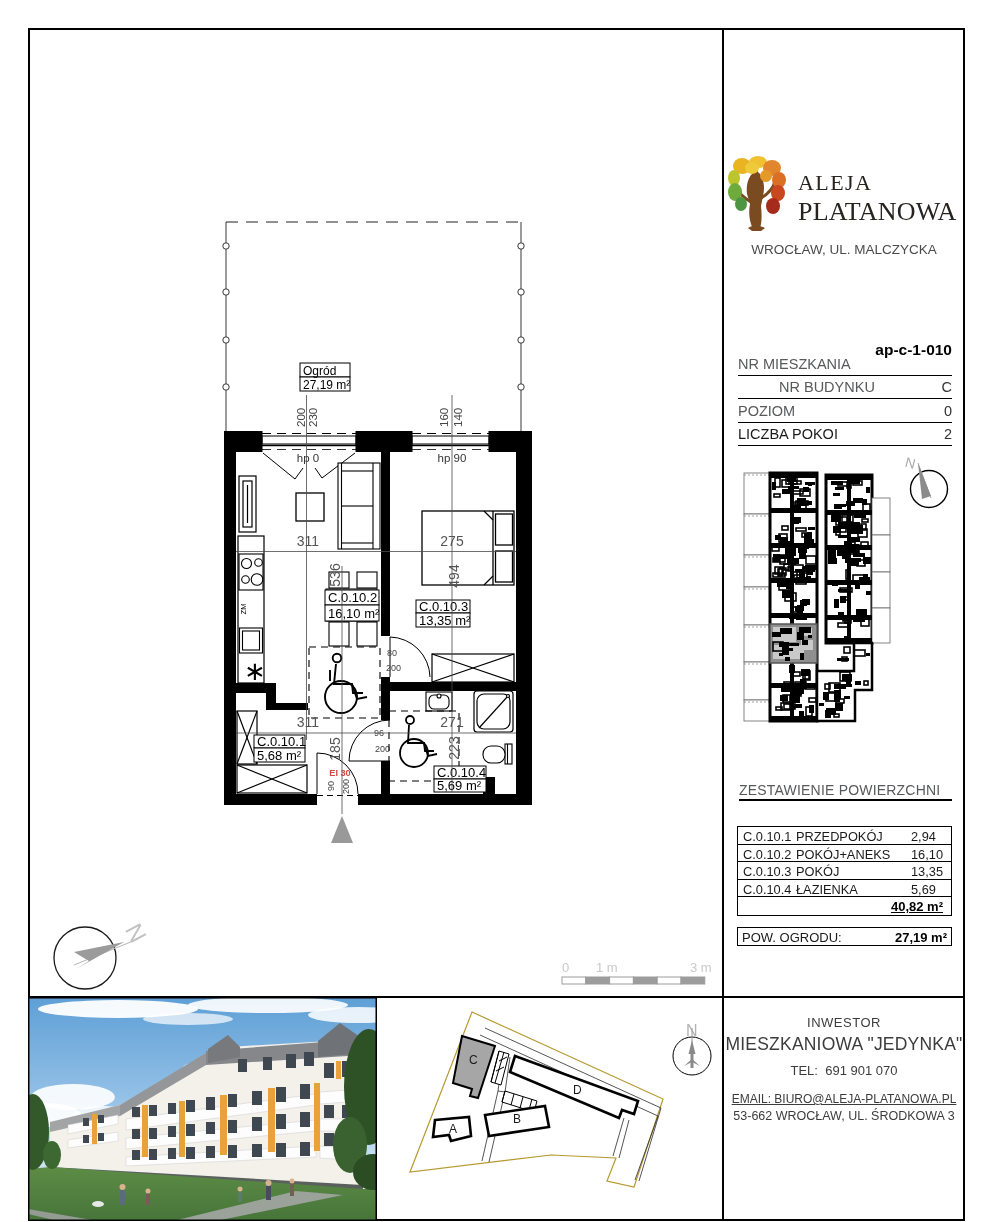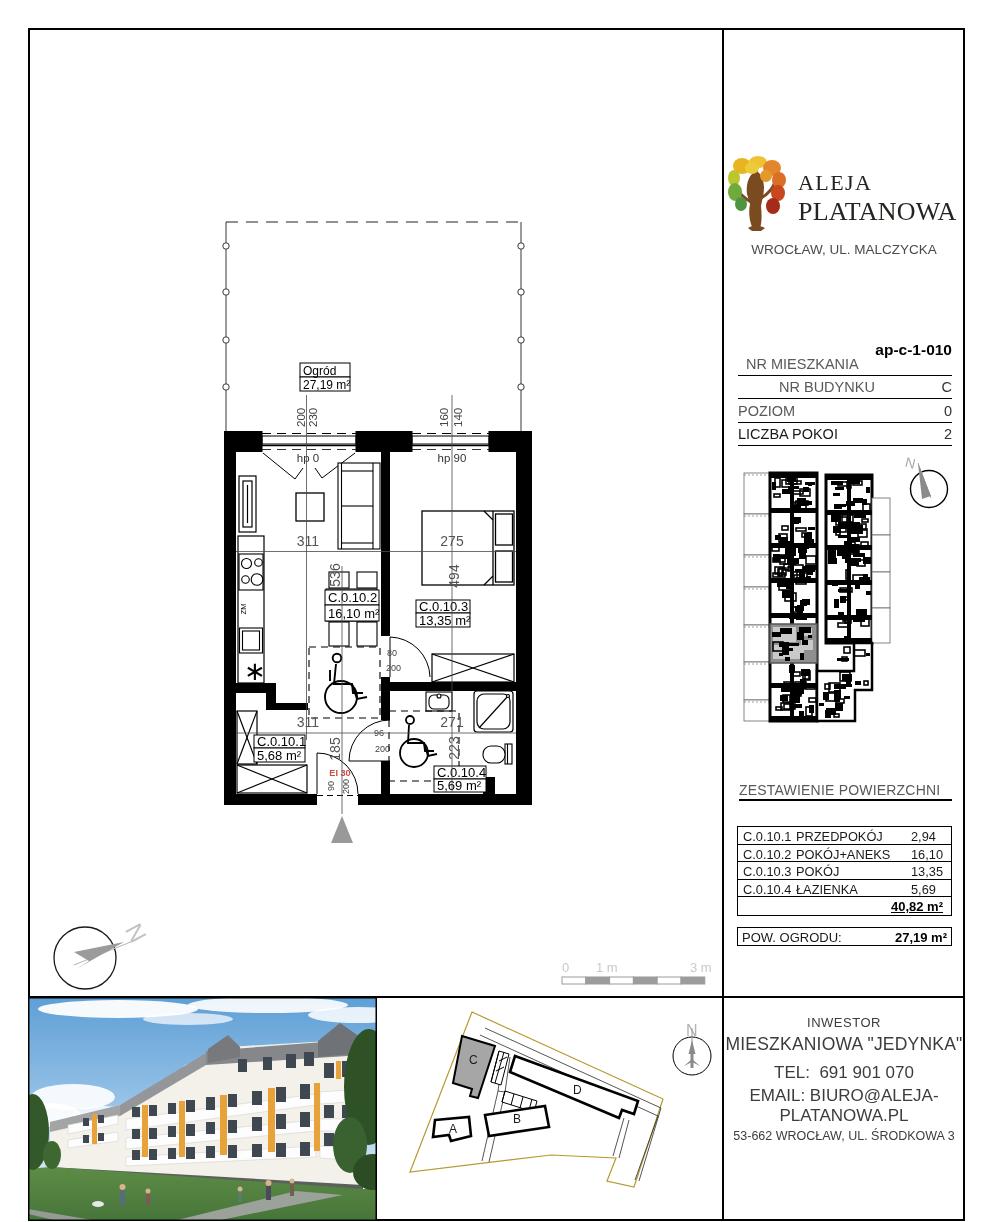--- a/index.html
+++ b/index.html
@@ -325,21 +325,21 @@
 </g>
 </svg>
 
 <div class="abs" style="left:798px;top:170px;font-family:'Liberation Serif',serif;font-size:22px;letter-spacing:1.4px;color:#272320;">ALEJA</div>
 <div class="abs" style="left:798px;top:197px;font-family:'Liberation Serif',serif;font-size:26px;letter-spacing:0.2px;color:#272320;">PLATANOWA</div>
 
 <div class="abs" style="left:723px;top:242px;width:242px;text-align:center;font-size:13.5px;color:#4b4b4d;">WROCŁAW, UL. MALCZYCKA</div>
 
 <div class="abs" style="left:738px;top:352px;width:214px;">
 <div style="position:relative;height:23.5px;border-bottom:1.6px solid #000;">
-      <span style="position:absolute;left:0;bottom:3px;font-size:14.5px;color:#58595b;margin-left:8px;">NR MIESZKANIA</span>
+      <span style="position:absolute;left:0;bottom:3px;font-size:14.5px;color:#58595b;">NR MIESZKANIA</span>
       <span style="position:absolute;right:0;bottom:16px;font-size:15.5px;color:#000;font-weight:bold;">ap-c-1-010</span>
     </div>
 <div style="position:relative;height:23.5px;border-bottom:1.6px solid #000;">
       <span style="position:absolute;left:0;bottom:3px;font-size:14.5px;color:#58595b;margin-left:41px;">NR BUDYNKU</span>
       <span style="position:absolute;right:0;bottom:3px;font-size:14.5px;color:#333;">C</span>
     </div>
 <div style="position:relative;height:23.5px;border-bottom:1.6px solid #000;">
       <span style="position:absolute;left:0;bottom:3px;font-size:14.5px;color:#58595b;">POZIOM</span>
       <span style="position:absolute;right:0;bottom:3px;font-size:14.5px;color:#333;">0</span>
     </div>
@@ -878,16 +878,16 @@
 <line x1="315" y1="30" x2="315" y2="70" stroke="#999" stroke-width="1"></line>
 <polygon points="315,42 311.5,56 318.5,56" fill="#8a8a8a"></polygon>
 <rect x="313.5" y="52" width="3" height="18" fill="#8a8a8a"></rect>
 <polygon points="307,68 315,61 323,68 315,64" fill="#8a8a8a"></polygon>
 </g>
 </svg>
 
 <div class="abs" style="left:723px;top:997px;width:242px;text-align:center;color:#3c3c3c;">
 <div style="margin-top:18px;font-size:13px;letter-spacing:0.5px;">INWESTOR</div>
 <div style="margin-top:4px;font-size:17.5px;letter-spacing:0.2px;white-space:nowrap;">MIESZKANIOWA "JEDYNKA"</div>
-<div style="margin-top:8px;font-size:17px;">TEL:&nbsp;&nbsp;691 901 070</div>
-<div style="margin-top:3px;font-size:17px;">EMAIL: BIURO@ALEJA-PLATANOWA.PL</div>
+<div style="margin-top:8px;font-size:13px;">TEL:&nbsp;&nbsp;691 901 070</div>
+<div style="margin-top:14px;font-size:12px;text-decoration:underline;">EMAIL: BIURO@ALEJA-PLATANOWA.PL</div>
 <div style="margin-top:3px;font-size:12.5px;">53-662 WROCŁAW, UL. ŚRODKOWA 3</div>
 </div>
 
 </body></html>

